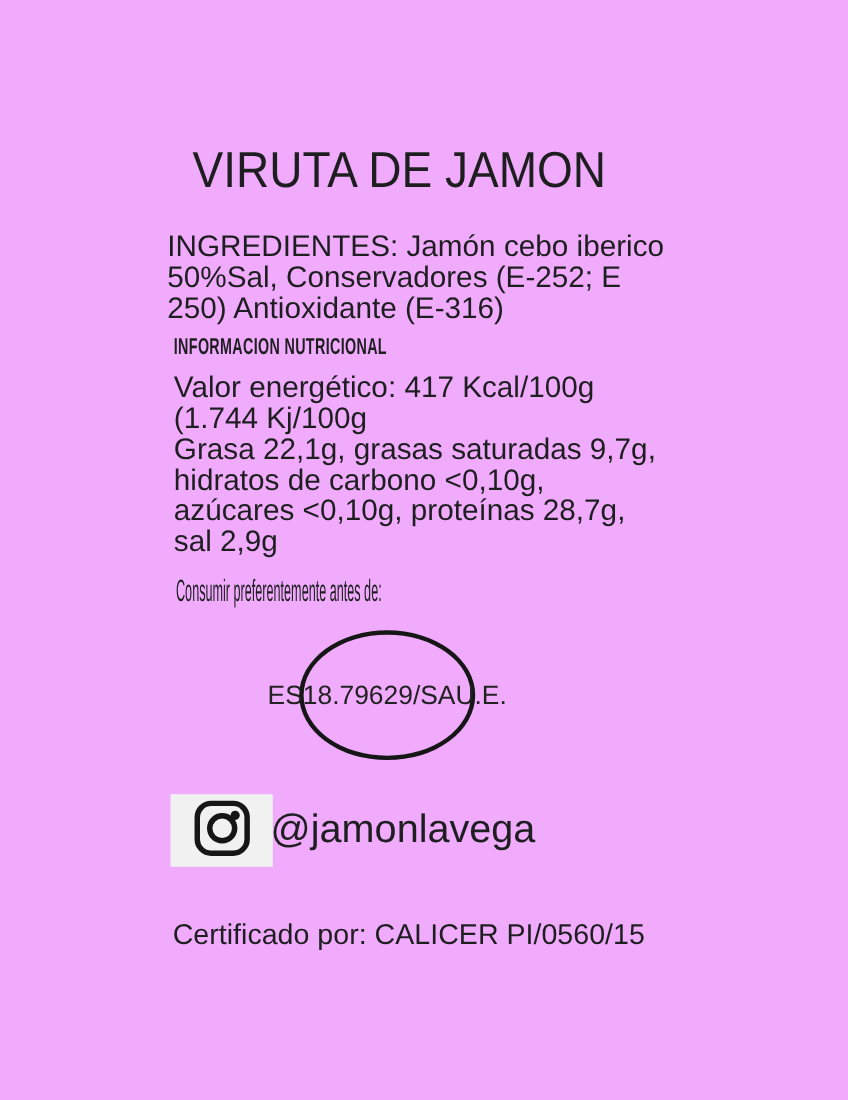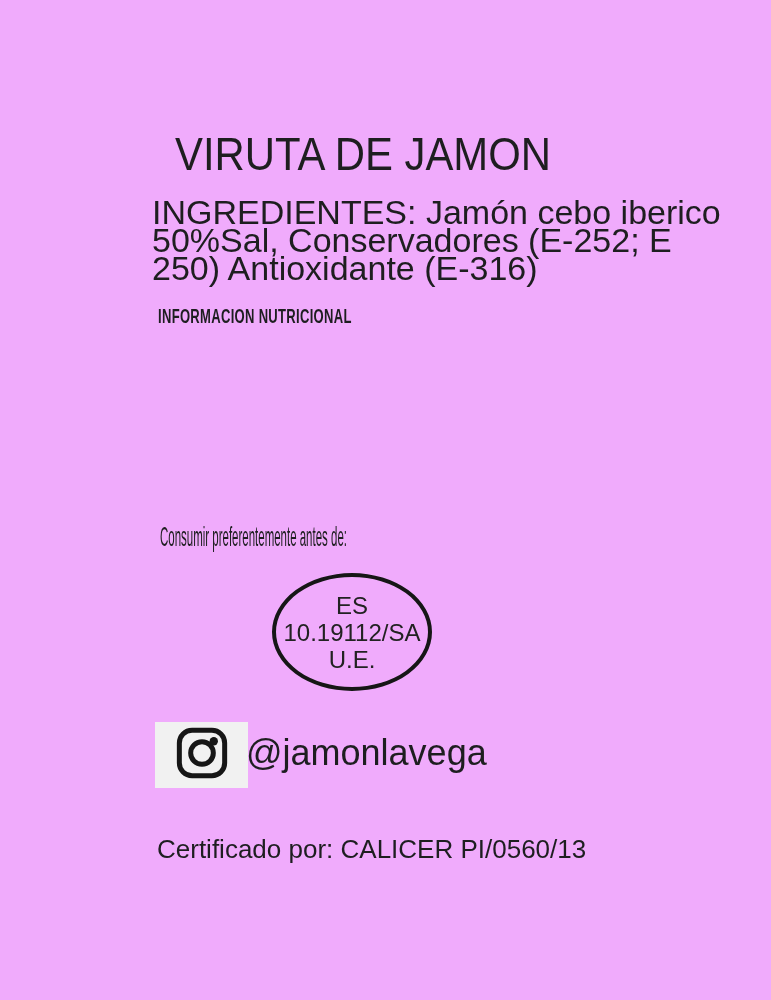--- a/index.html
+++ b/index.html
@@ -25,23 +25,23 @@
     font-weight: 400;
     line-height: 1;
     letter-spacing: 0px;
     transform: scaleX(0.91);
     transform-origin: 0 0;
     white-space: nowrap;
   }
   .ingredients {
     position: absolute;
     left: 152px;
-    top: 198px;
+    top: 210px;
     margin: 0;
-    font-size: 34px;
+    font-size: 27px;
     line-height: 28px;
     white-space: pre-line;
   }
   .nutri-heading {
     position: absolute;
     left: 158px;
     top: 304px;
     margin: 0;
     font-size: 21px;
     font-weight: 700;
@@ -73,21 +73,20 @@
   }
   .oval-stamp {
     position: absolute;
     left: 272px;
     top: 573px;
     width: 152px;
     height: 110px;
     border: 4px solid #161616;
     border-radius: 50%;
     display: flex;
-    flex-direction: column;
     align-items: center;
     justify-content: center;
     text-align: center;
     font-size: 24px;
     line-height: 27px;
     color: #222;
   }
   .ig-box {
     position: absolute;
     left: 155px;
@@ -131,37 +130,43 @@
 <div class="page">
 
   <h1 class="title">VIRUTA DE JAMON</h1>
 
   <p class="ingredients">INGREDIENTES: Jamón cebo iberico
 50%Sal, Conservadores (E-252; E
 250) Antioxidante (E-316)</p>
 
   <h2 class="nutri-heading">INFORMACION NUTRICIONAL</h2>
 
+  <p class="nutrition">Valor energético: 417 Kcal/100g
+(1.744 Kj/100g
+Grasa 22,1g, grasas saturadas 9,7g,
+hidratos de carbono &lt;0,10g,
+azúcares &lt;0,10g, proteínas 28,7g,
+sal 2,9g</p>
 
   <div class="best-before">Consumir preferentemente antes de:</div>
 
   <div class="oval-stamp">
     <div>ES</div>
-    <div>10.19112/SA</div>
+    <div>18.79629/SA</div>
     <div>U.E.</div>
   </div>
 
   <div class="ig-box">
     <span>
       <svg width="58" height="58" viewBox="0 0 64 64" aria-hidden="true">
         <rect x="7" y="7" width="50" height="50" rx="14" fill="none" stroke="#161616" stroke-width="5.5"></rect>
         <circle cx="32" cy="32" r="12.5" fill="none" stroke="#161616" stroke-width="5.5"></circle>
         <circle cx="45" cy="19" r="4.6" fill="#161616"></circle>
       </svg>
     </span>
   </div>
 
   <span class="ig-handle">@jamonlavega</span>
 
 
-  <div class="certification">Certificado por: CALICER PI/0560/13</div>
+  <div class="certification">Certificado por: CALICER PI/0560/15</div>
 
 </div>
 
 </body></html>

